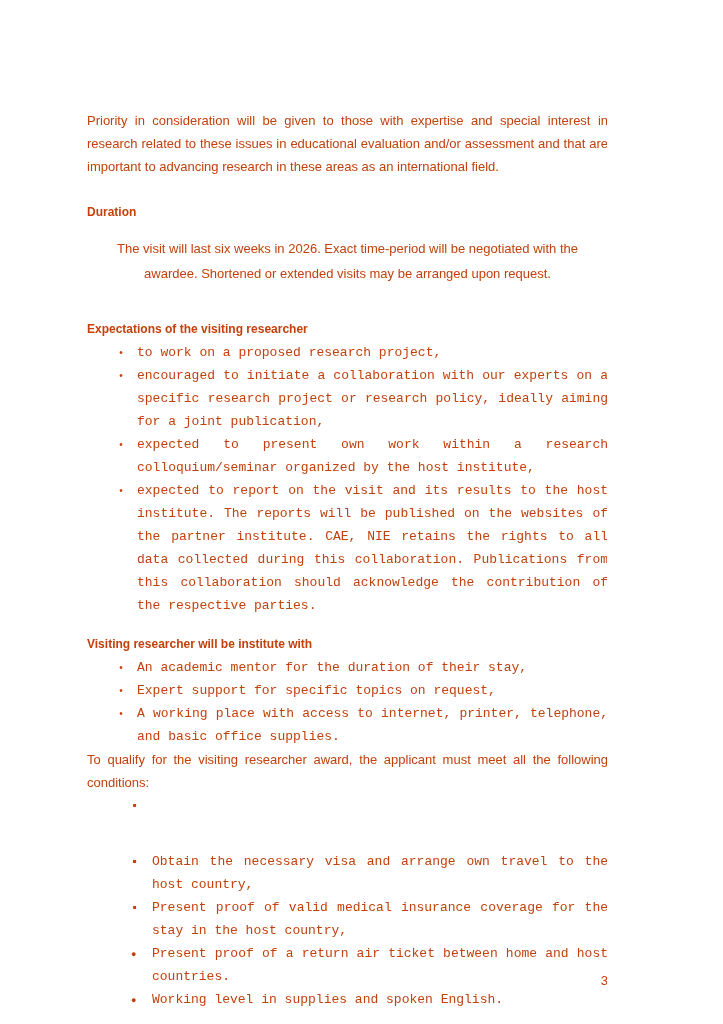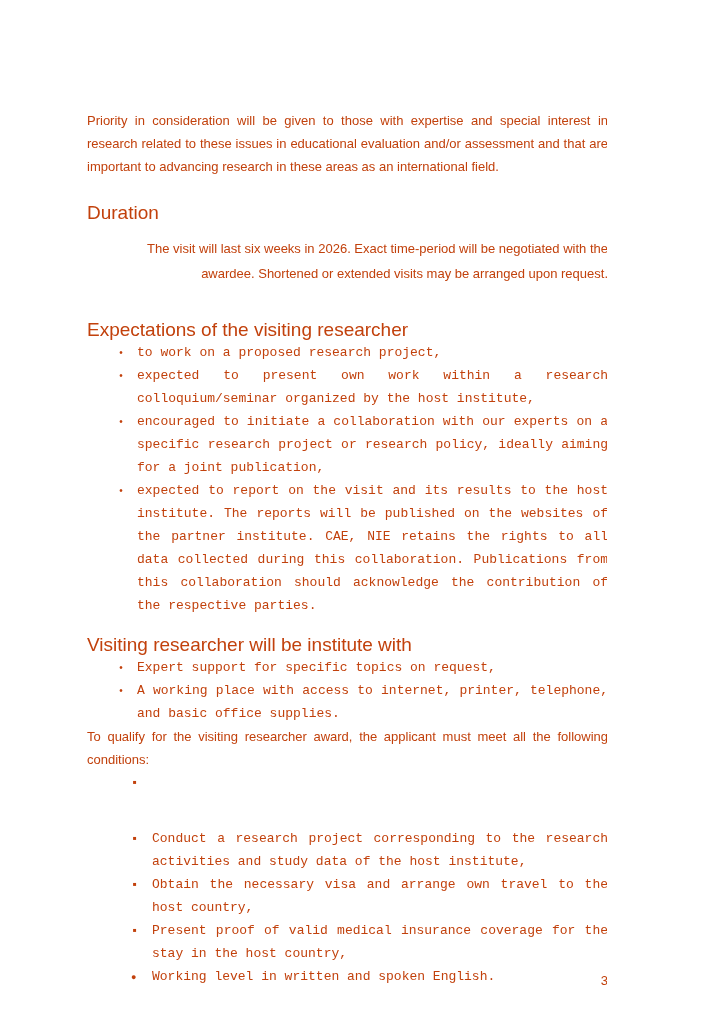--- a/index.html
+++ b/index.html
@@ -21,25 +21,25 @@
     position: absolute;
     left: 87px;
     top: 85px;
     width: 521px;
     font-size: 13px;
     line-height: 23px;
   }
   p, h3, ul, li { margin: 0; padding: 0; }
 
   .para { text-align: justify; }
-  .pre-left { white-space: pre-line; text-align: right; }
+  .pre-left { white-space: pre-line; text-align: center; }
 
   .heading {
-    font-weight: normal;
-    font-size: 19px;
+    font-weight: bold;
+    font-size: 12px;
     line-height: 23px;
   }
   .h-duration { margin-top: 23px; }
   .p-duration { margin-top: 12px; line-height: 25px; }
   .h-expect   { margin-top: 32px; }
   .h-provided { margin-top: 16px; }
   .h-elig     { margin-top: 18px; }
 
   .blist { list-style: none; font-family: Liberation Mono, monospace; }
   .li {
@@ -87,65 +87,72 @@
 awardee. Shortened or extended visits may be arranged upon request.</p>
 
     <h3 class="heading h-expect">Expectations of the visiting researcher</h3>
     <ul class="blist">
       <li class="li lvl1">
         <span class="marker m-dot"></span>
         <span class="li-text">to work on a proposed research project,</span>
       </li>
       <li class="li lvl1">
         <span class="marker m-dot"></span>
-        <span class="li-text">expected to present own work within a research colloquium/seminar organized by the host institute,</span>
+        <span class="li-text">encouraged to initiate a collaboration with our experts on a specific research project or research policy, ideally aiming for a joint publication,</span>
       </li>
       <li class="li lvl1">
         <span class="marker m-dot"></span>
-        <span class="li-text">encouraged to initiate a collaboration with our experts on a specific research project or research policy, ideally aiming for a joint publication,</span>
+        <span class="li-text">expected to present own work within a research colloquium/seminar organized by the host institute,</span>
       </li>
       <li class="li lvl1">
         <span class="marker m-dot"></span>
         <span class="li-text">expected to report on the visit and its results to the host institute. The reports will be published on the websites of the partner institute. CAE, NIE retains the rights to all data collected during this collaboration. Publications from this collaboration should acknowledge the contribution of the respective parties.</span>
       </li>
     </ul>
 
     <h3 class="heading h-provided">Visiting researcher will be institute with</h3>
     <ul class="blist">
+      <li class="li lvl1">
+        <span class="marker m-dot"></span>
+        <span class="li-text">An academic mentor for the duration of their stay,</span>
+      </li>
       <li class="li lvl1">
         <span class="marker m-dot"></span>
         <span class="li-text">Expert support for specific topics on request,</span>
       </li>
       <li class="li lvl1">
         <span class="marker m-dot"></span>
         <span class="li-text">A working place with access to internet, printer, telephone, and basic office supplies.</span>
       </li>
     </ul>
 
     <p class="para">To qualify for the visiting researcher award, the applicant must meet all the following conditions:</p>
     <ul class="blist">
       <li class="li lvl2 gap-after pre-left">
         <span class="marker m-sq"></span>
       </li>
       <li class="li lvl2">
         <span class="marker m-sq"></span>
-        <span class="li-text">Conduct a research project corresponding to the research activities and study data of the host institute,</span>
       </li>
       <li class="li lvl2">
         <span class="marker m-sq"></span>
         <span class="li-text">Obtain the necessary visa and arrange own travel to the host country,</span>
       </li>
       <li class="li lvl2">
         <span class="marker m-sq"></span>
         <span class="li-text">Present proof of valid medical insurance coverage for the stay in the host country,</span>
       </li>
     </ul>
     <ul class="blist">
       <li class="li lvl2">
         <span class="marker m-rnd"></span>
-        <span class="li-text">Working level in written and spoken English.</span>
+        <span class="li-text">Present proof of a return air ticket between home and host countries.</span>
+      </li>
+      <li class="li lvl2">
+        <span class="marker m-rnd"></span>
+        <span class="li-text">Working level in supplies and spoken English.</span>
       </li>
     </ul>
 
   </div>
 
   <div class="page-number">3</div>
 </div>
 
 </body></html>

